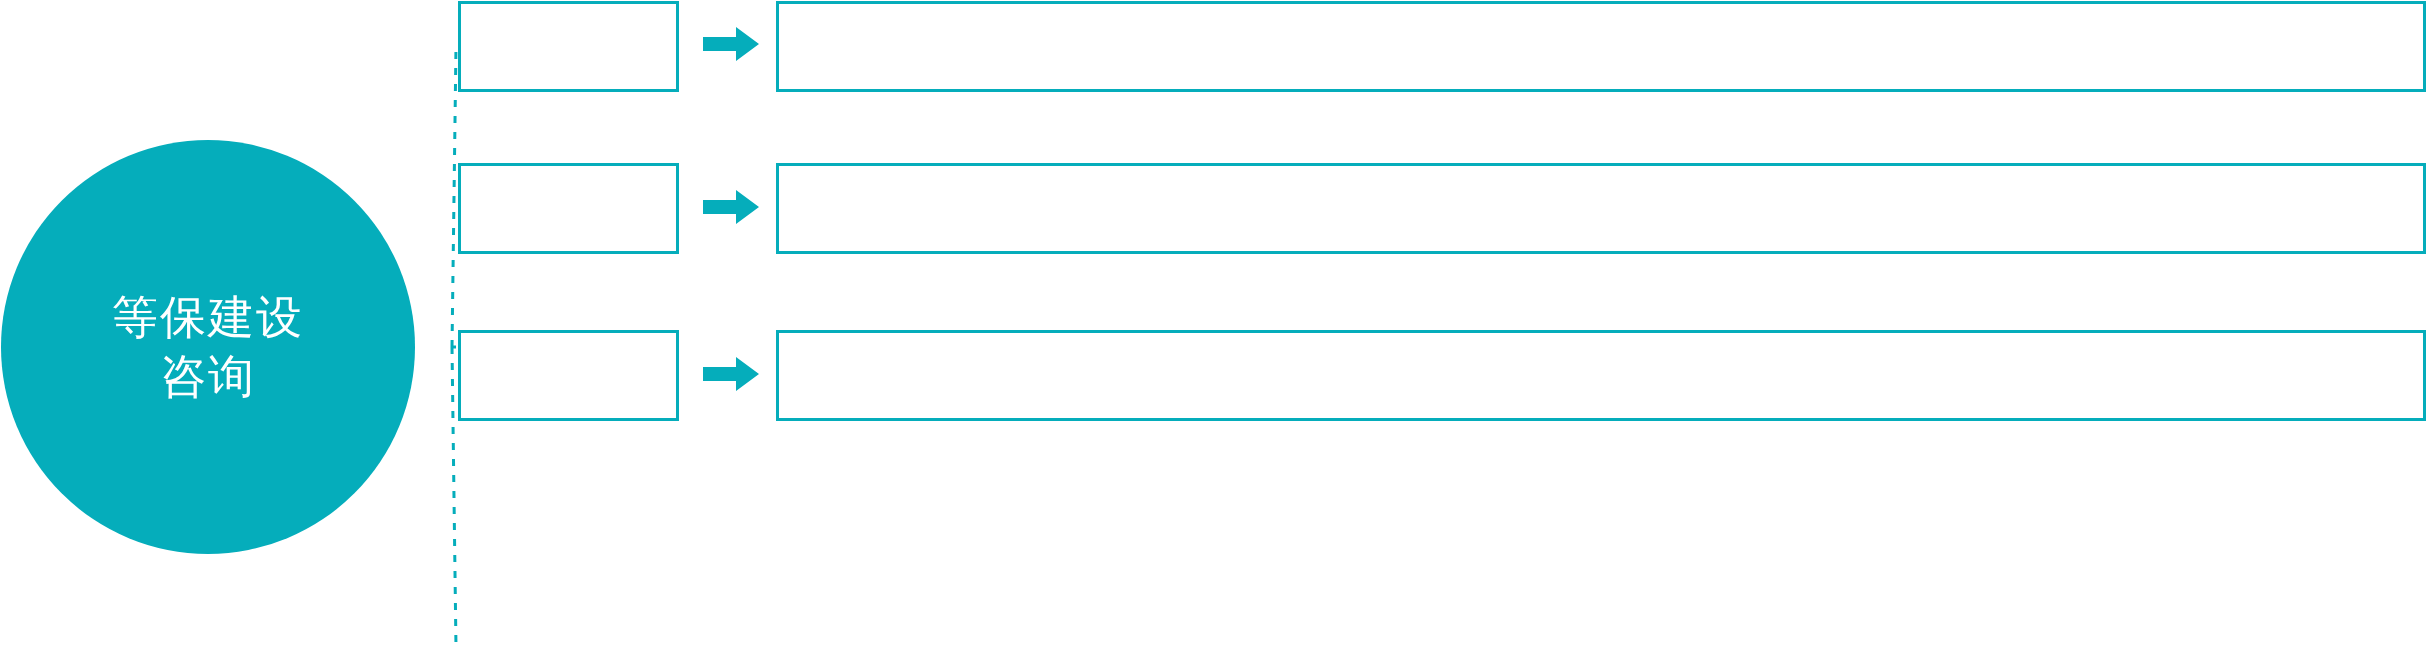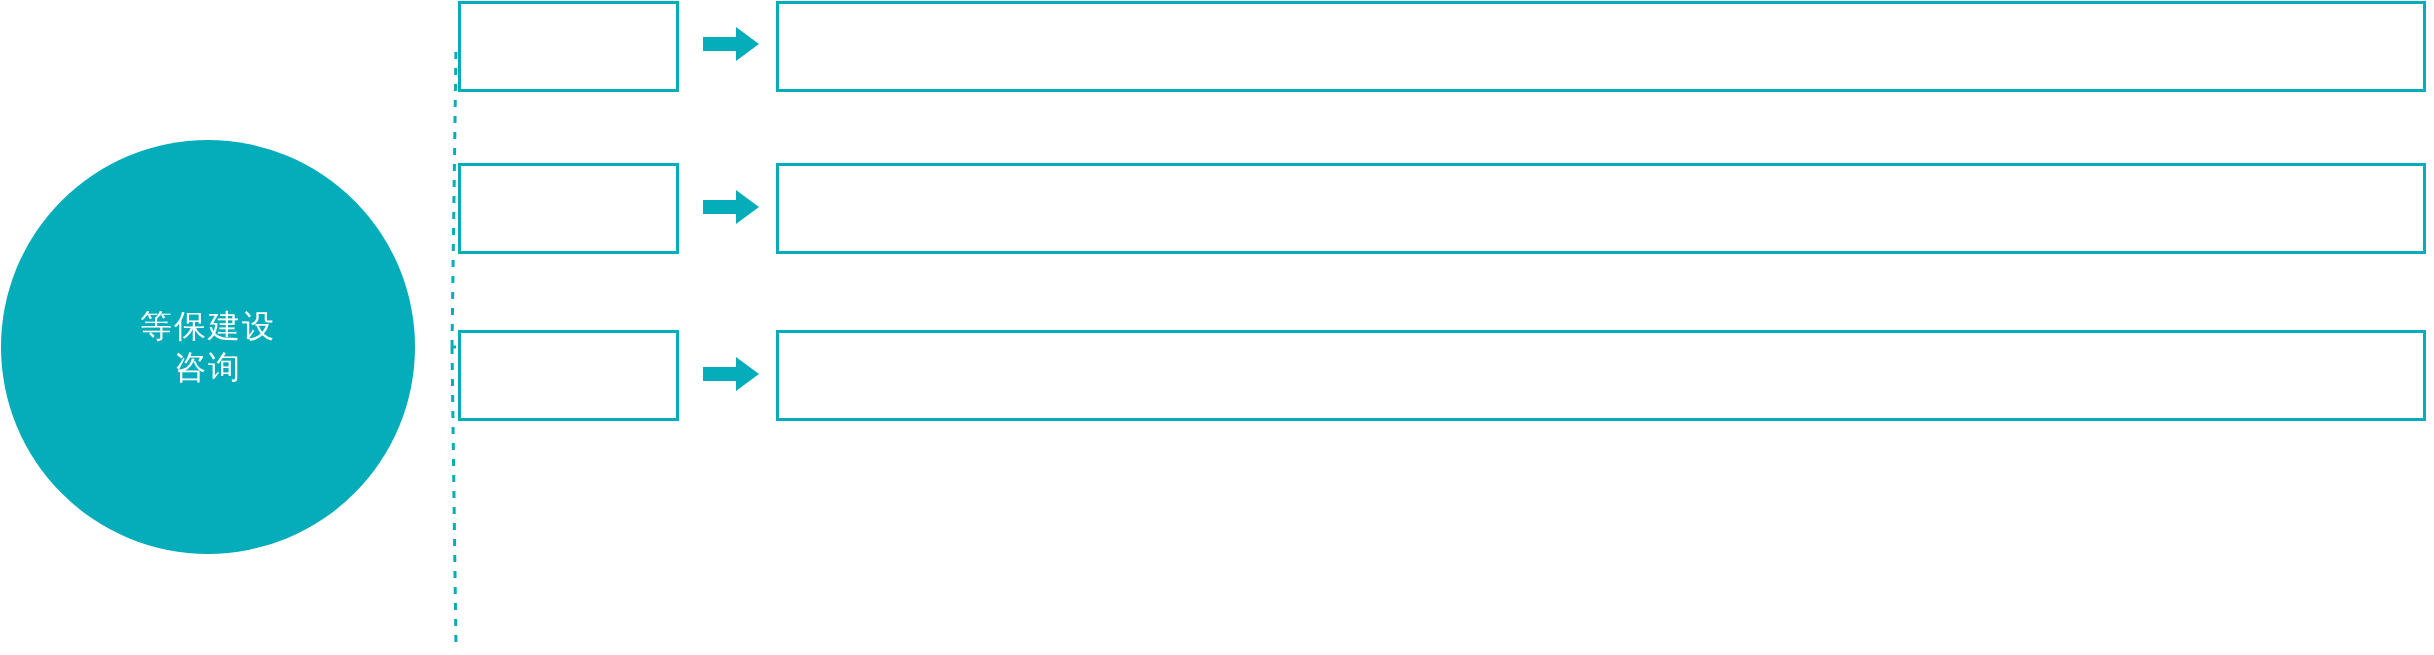--- a/index.html
+++ b/index.html
@@ -26,21 +26,21 @@
     border-radius: 50%;
     background: #05ADBB;
     display: flex;
     flex-direction: column;
     align-items: center;
     justify-content: center;
     box-sizing: border-box;
   }
   .hub-line {
     color: #ffffff;
-    font-size: 32px;
+    font-size: 46px;
     line-height: 1.28;
     letter-spacing: 2px;
     font-weight: 400;
     white-space: nowrap;
     text-align: center;
   }
 
   
   .connectors {
     position: absolute;

